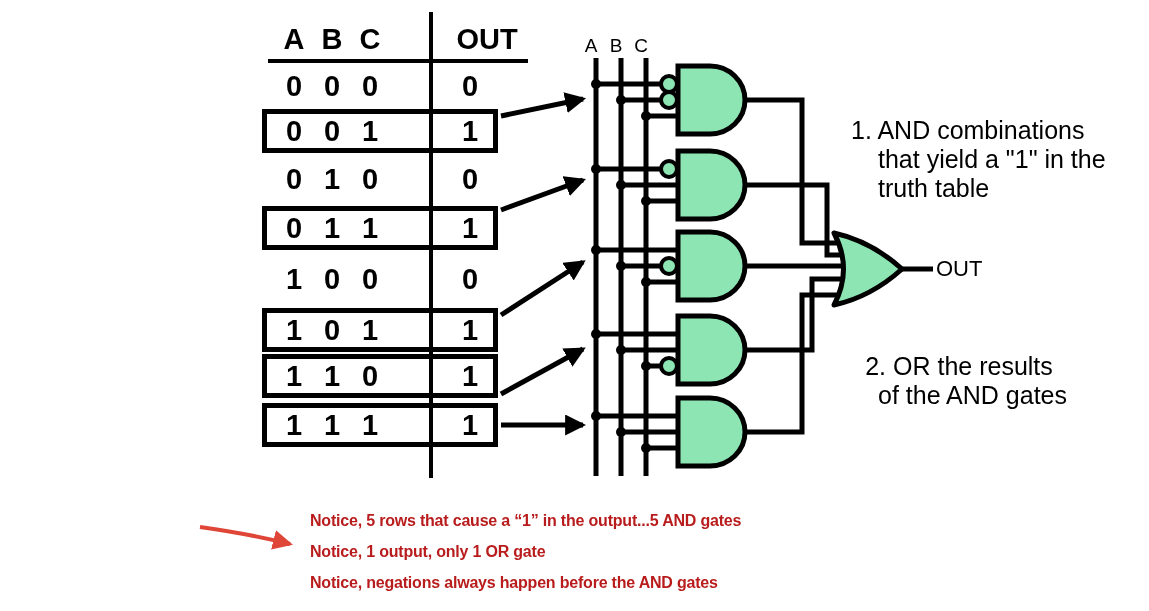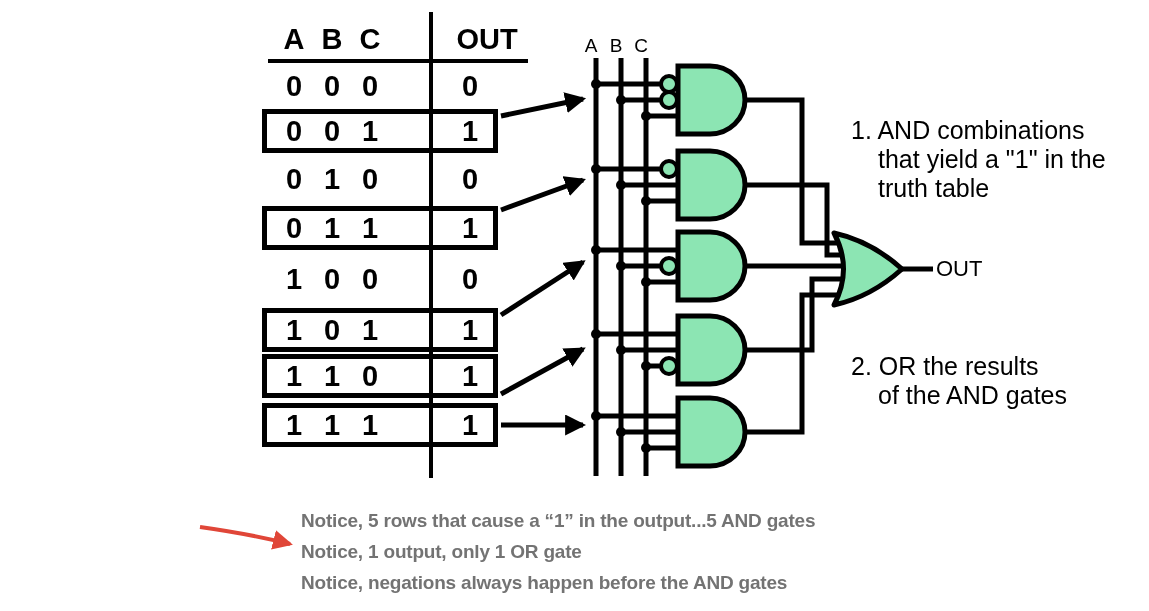--- a/index.html
+++ b/index.html
@@ -24,25 +24,25 @@
     font-size:29px; font-weight:bold; line-height:44px; color:#000;
   }
   .tt-cell.c0{left:32px} .tt-cell.c1{left:70px} .tt-cell.c2{left:108px} .tt-cell.c3{left:208px}
 
   
   .note {
     position:absolute; color:#000; font-size:25px; line-height:29px;
     white-space:pre-line; padding-left:27px; text-indent:-27px;
   }
   #note1 { left:851px; top:80px;margin-top:36px; }
-  #note2 { left:851px; top:352px; }
+  #note2 { left:851px; top:352px;text-align:center; }
   #notices {
-    position:absolute; left:301px; top:505px;
-    font-size:19px; font-weight:bold; line-height:31px;
-    letter-spacing:-0.2px; color:#737373; white-space:pre-line;
+    position:absolute; left:310px; top:505px;
+    font-size:16px; font-weight:bold; line-height:31px;
+    letter-spacing:-0.2px; color:#b91c1c; white-space:pre-line;
   }
   #handnote {
     position:absolute; left:32px; top:470px;
     font-family:"DejaVu Sans", sans-serif; font-style:italic;
     font-size:25px; line-height:36px; color:var(--red,#e04638);
     white-space:pre-line; letter-spacing:0.5px;
   }
 
   
   .w { stroke:#000; stroke-width:5; fill:none; stroke-linejoin:miter; }

